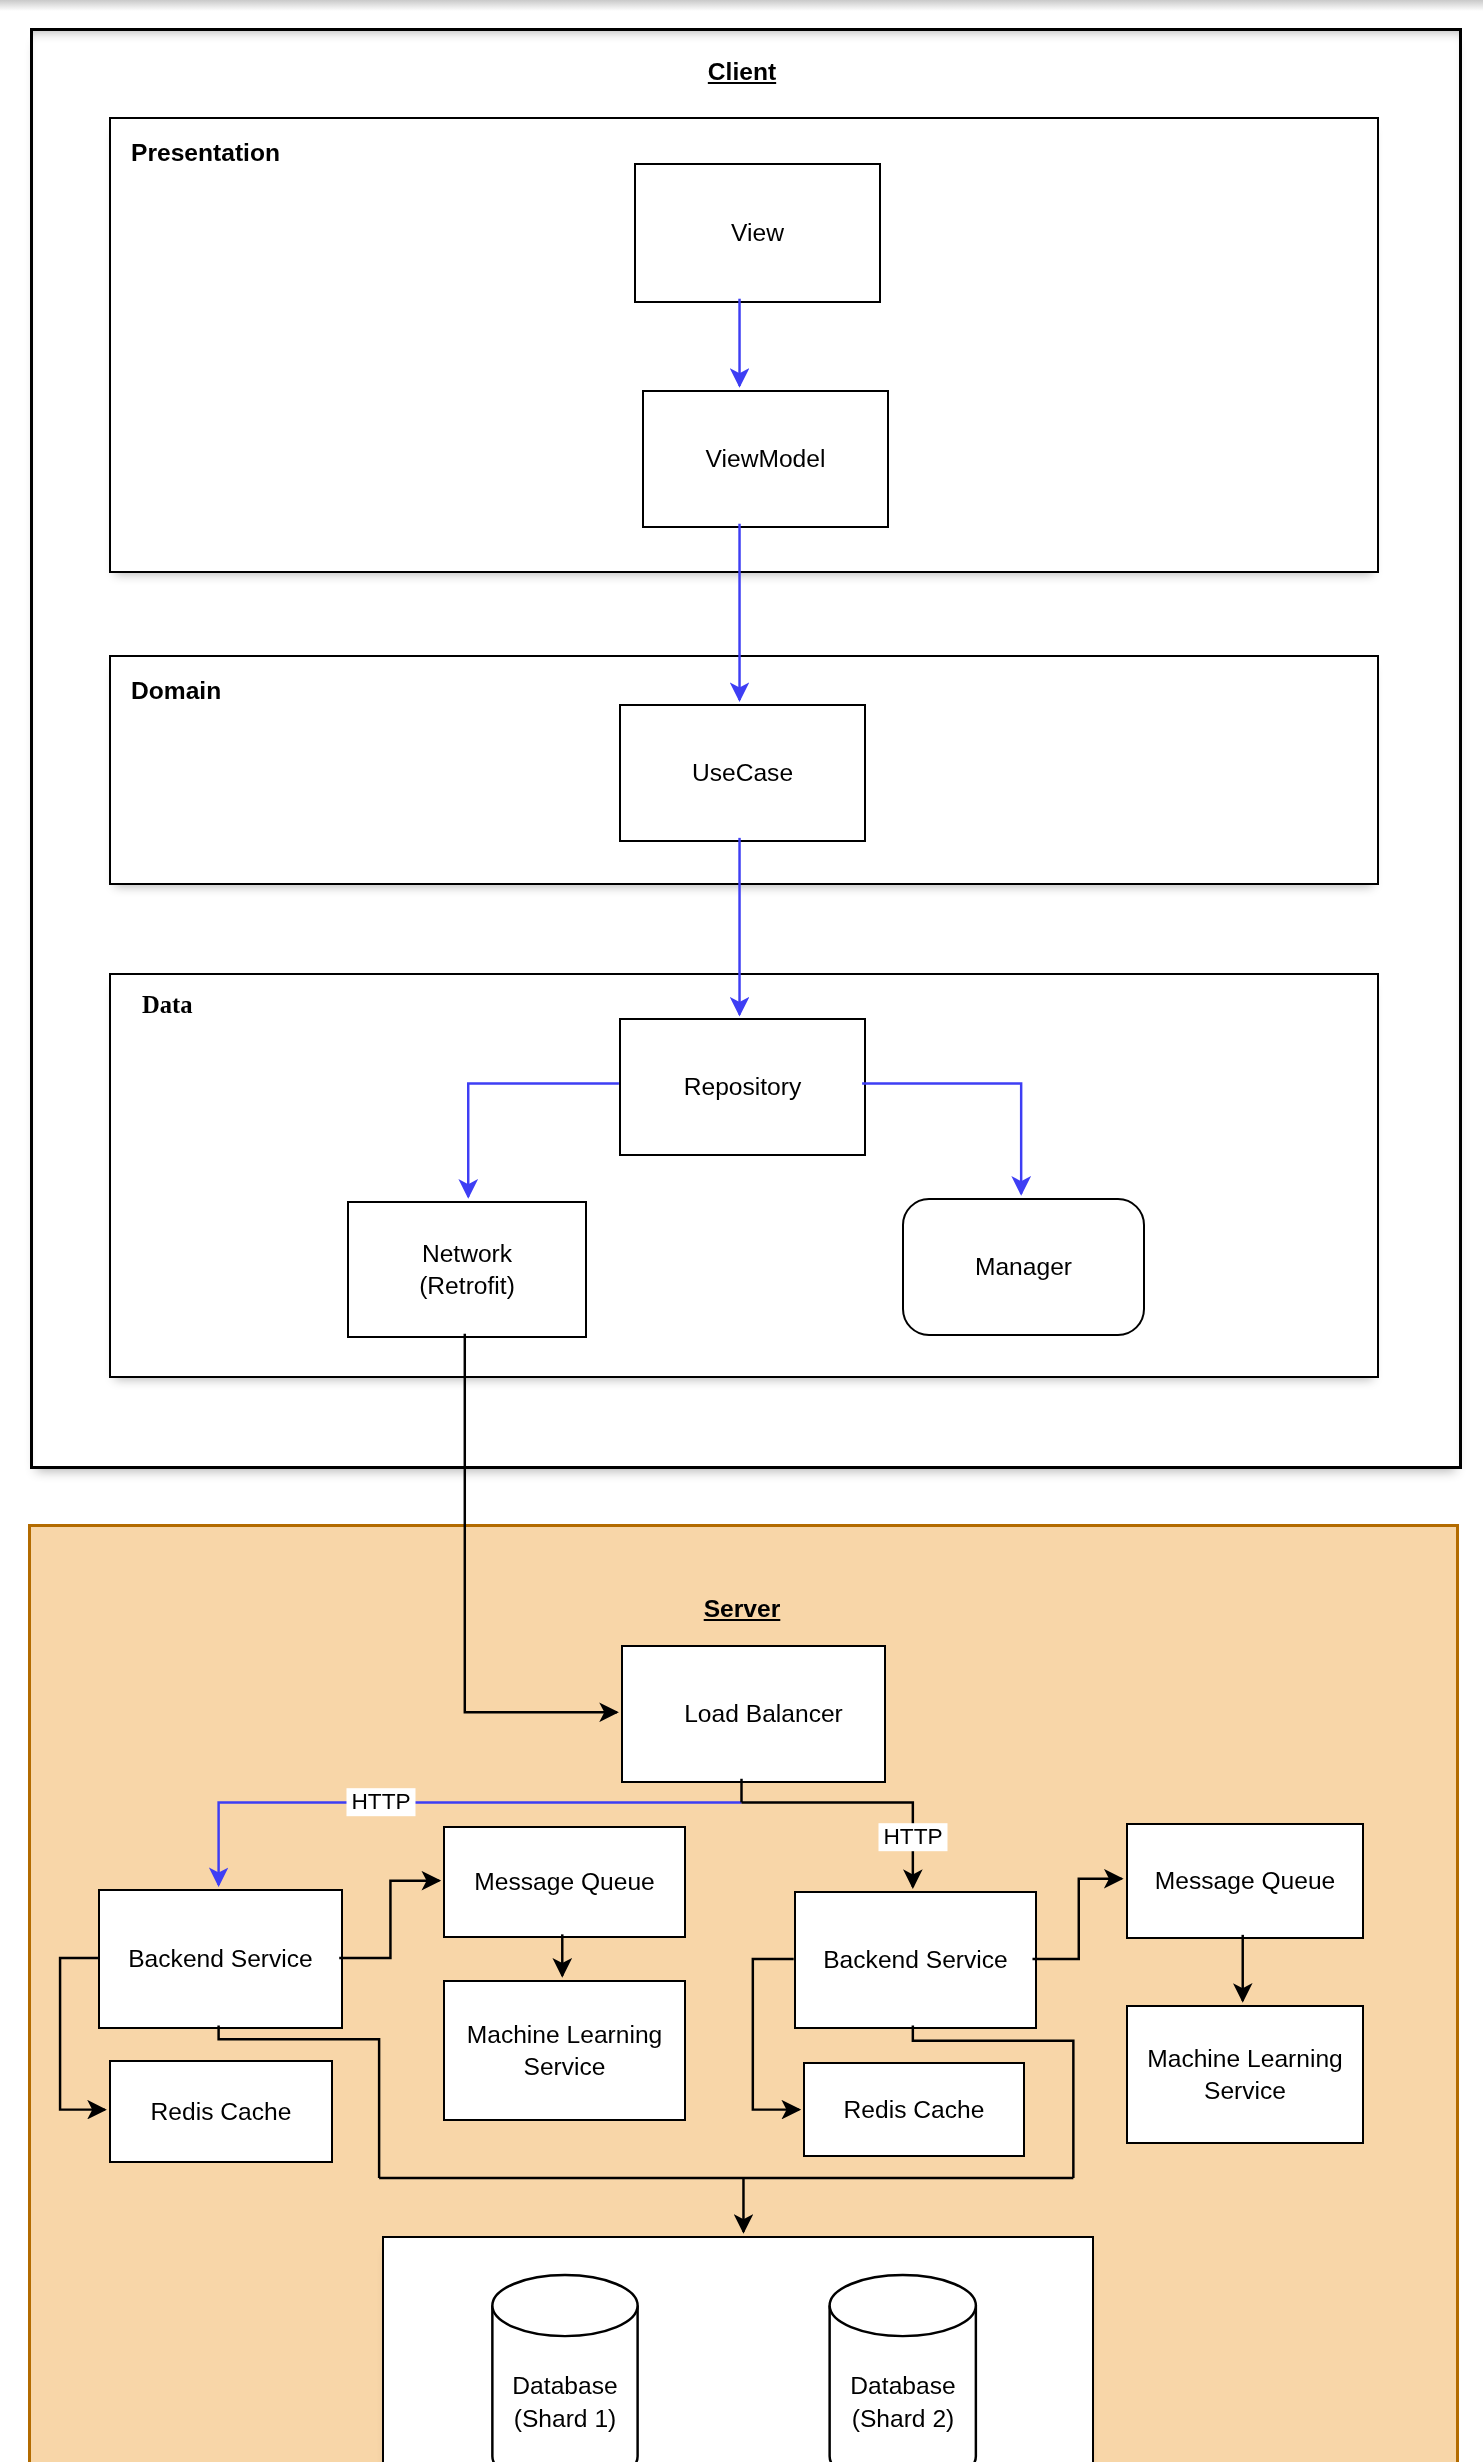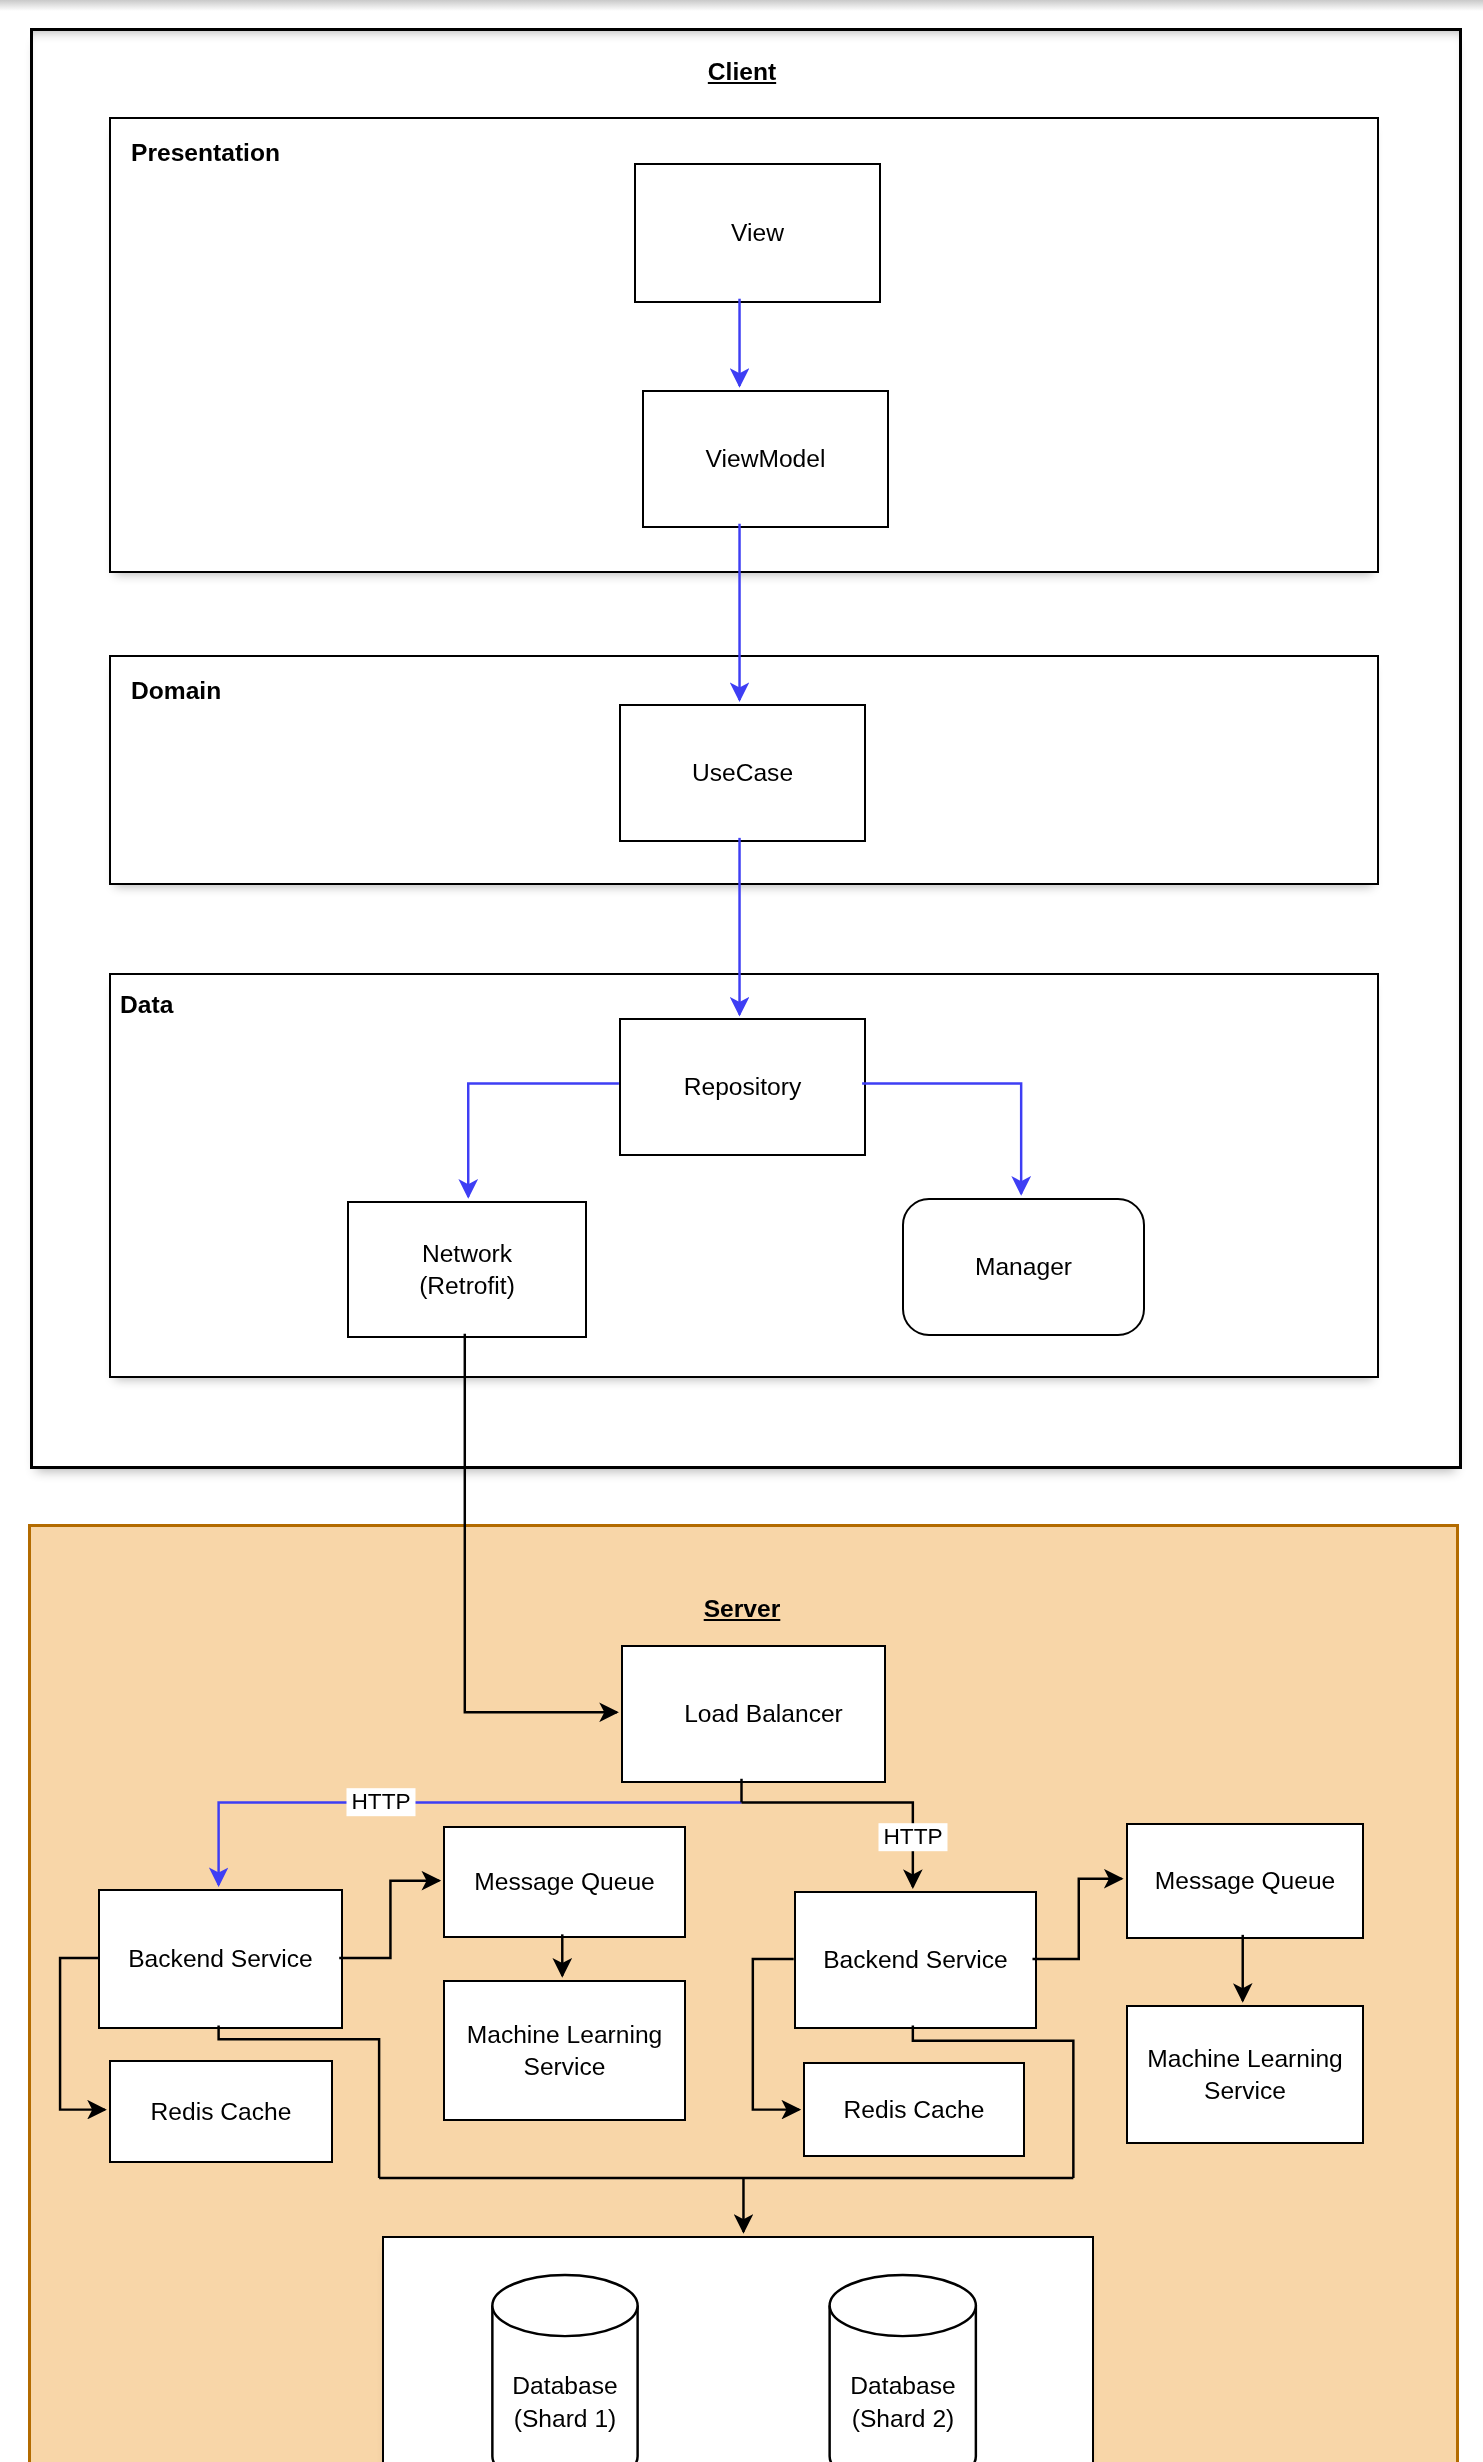--- a/index.html
+++ b/index.html
@@ -34,21 +34,21 @@
   <div class="section client-box" style="left:29.5px;top:27.6px;width:1426px;height:1435px;"></div>
   <div class="title" style="left:742px;top:58px;">Client</div>
 
   <div class="section" style="left:109px;top:117px;width:1266px;height:452px;"></div>
   <div class="section-label" style="left:131px;top:139px;">Presentation</div>
 
   <div class="section" style="left:109px;top:655px;width:1266px;height:226px;"></div>
   <div class="section-label" style="left:131px;top:677px;">Domain</div>
 
   <div class="section" style="left:109px;top:973px;width:1266px;height:401px;"></div>
-  <div class="section-label" style="left:120px;top:991px;">Data</div>
+  <div class="section-label" style="left:142px;top:991px;font-family:Liberation Serif, serif;">Data</div>
 
   <div class="node" style="left:634px;top:163px;width:243px;height:136px;">
     <span>View</span></div>
   <div class="node" style="left:618px;top:390px;width:243px;height:134px;margin-left:24px;">
     <span>ViewModel</span></div>
   <div class="node" style="left:619px;top:704px;width:243px;height:134px;">
     <span>UseCase</span></div>
   <div class="node" style="left:619px;top:1018px;width:243px;height:134px;">
     <span>Repository</span></div>
   <div class="node" style="left:347px;top:1201px;width:236px;height:133px;">

